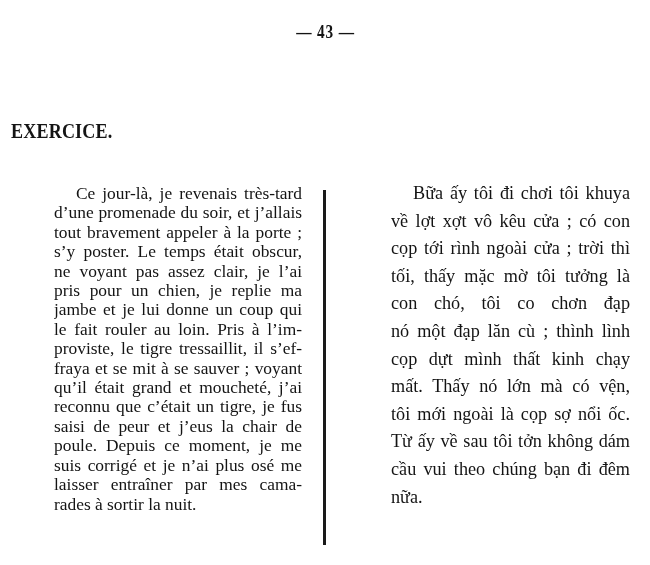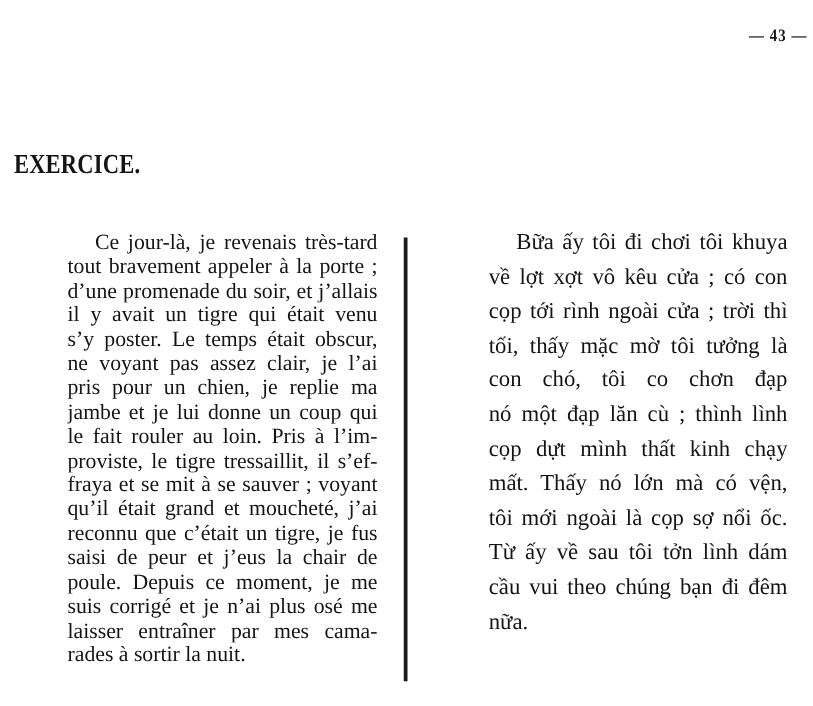--- a/index.html
+++ b/index.html
@@ -13,22 +13,22 @@
       position: relative;
       overflow: hidden;
       font-family: "Liberation Serif", "DejaVu Serif", serif;
       color: #141414;
     }
     .page-number {
       position: absolute;
       top: 22px;
       left: 0;
       width: 650px;
-      text-align: right;
-      font-size: 14px;
+      text-align: center;
+      font-size: 18px;
       font-weight: bold;
       letter-spacing: 1px;
     }
     .page-number .num {
       display: inline-block;
       transform: scaleX(0.85);
     }
     .title {
       position: absolute;
       top: 118px;
@@ -87,23 +87,22 @@
   </style>
 </head>
 <body>
 
 <div class="page-number"><span class="num">— 43 —</span></div>
 
 <div class="title"><span>EXERCICE.</span></div>
 
 <div class="col col-left">
   <span class="line first">Ce jour-là, je revenais très-tard</span>
+  <span class="line">d’une promenade du soir, et j’allais</span>
   <span class="line">tout bravement appeler à la porte ;</span>
-  <span class="line">d’une promenade du soir, et j’allais</span>
-  <span class="line">il y avait un tigre qui était venu</span>
   <span class="line">s’y poster. Le temps était obscur,</span>
   <span class="line">ne voyant pas assez clair, je l’ai</span>
   <span class="line">pris pour un chien, je replie ma</span>
   <span class="line">jambe et je lui donne un coup qui</span>
   <span class="line">le fait rouler au loin. Pris à l’im-</span>
   <span class="line">proviste, le tigre tressaillit, il s’ef-</span>
   <span class="line">fraya et se mit à se sauver ; voyant</span>
   <span class="line">qu’il était grand et moucheté, j’ai</span>
   <span class="line">reconnu que c’était un tigre, je fus</span>
   <span class="line">saisi de peur et j’eus la chair de</span>
@@ -118,16 +117,16 @@
 <div class="col col-right">
   <span class="line first">Bữa ấy tôi đi chơi tôi khuya</span>
   <span class="line">về lợt xợt vô kêu cửa ; có con</span>
   <span class="line">cọp tới rình ngoài cửa ; trời thì</span>
   <span class="line">tối, thấy mặc mờ tôi tưởng là</span>
   <span class="line">con chó, tôi co chơn đạp</span>
   <span class="line">nó một đạp lăn cù ; thình lình</span>
   <span class="line">cọp dựt mình thất kinh chạy</span>
   <span class="line">mất. Thấy nó lớn mà có vện,</span>
   <span class="line">tôi mới ngoài là cọp sợ nổi ốc.</span>
-  <span class="line">Từ ấy về sau tôi tởn lình dám</span>
+  <span class="line">Từ ấy về sau tôi tởn không dám</span>
   <span class="line">cầu vui theo chúng bạn đi đêm</span>
   <span class="line last">nữa.</span>
 </div>
 
 </body></html>

